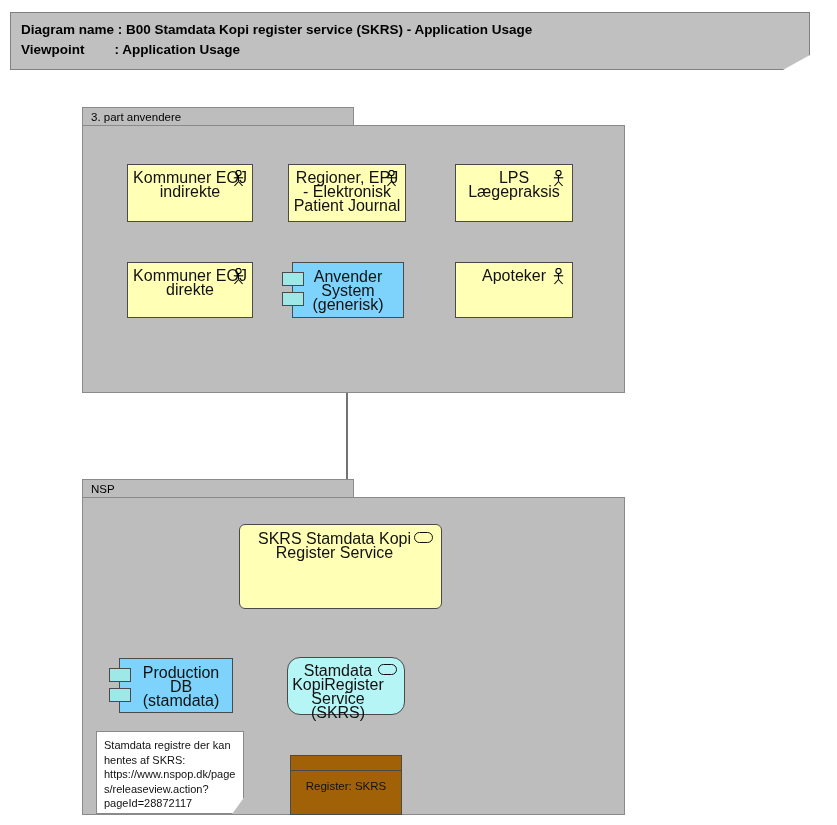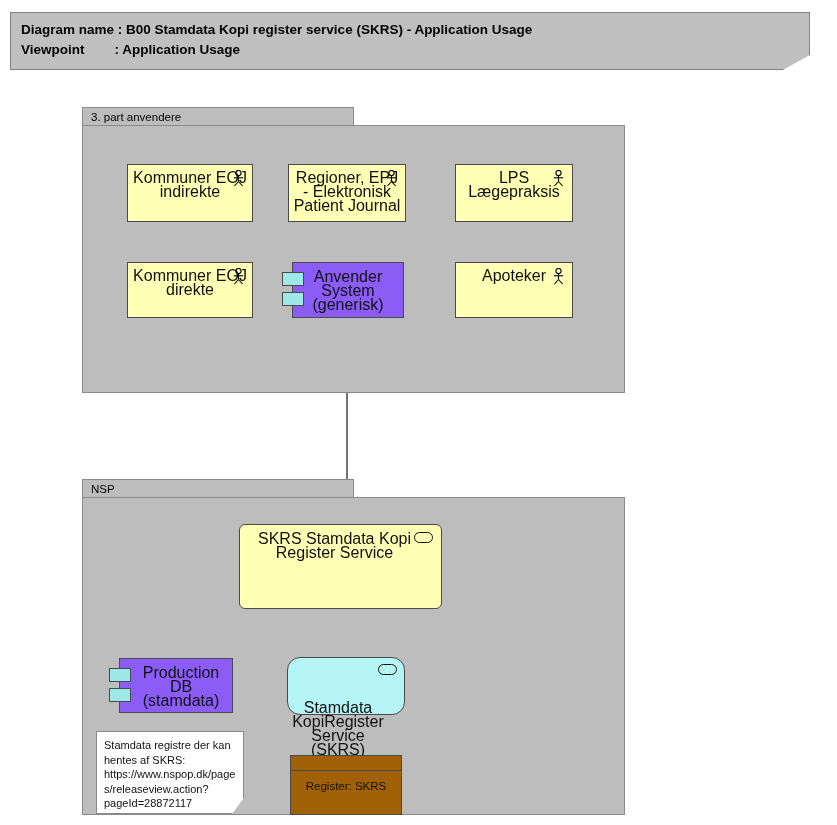--- a/index.html
+++ b/index.html
@@ -62,21 +62,21 @@
     color: #111;
     line-height: 14px;
     text-align: center;
     display: flex;
     align-items: flex-start;
     justify-content: flex-end;
   }
   .node .label { padding-top: 6px; padding-left: 4px; padding-right: 4px; width: 100%; }
 
   .actor-box { background: #ffffb5; }
-  .comp-box  { background: #8b5cf6; }
+  .comp-box  { background: #7dd3fc; }
   .svc-box   { background: #ffffb5; border-radius: 6px; }
   .comp-round{ background: #b5f5f5; border-radius: 13px; }
 
   
   .actor-icon { position: absolute; right: 7px; top: 5px; width: 13px; height: 17px; }
   
   .comp-tab {
     position: absolute;
     left: -11px;
     width: 22px; height: 14px;
@@ -233,21 +233,21 @@
   <span class="svc-icon"></span>
 </div>
 
 <div class="abs node comp-box" style="left:119px; top:658px; width:114px; height:55px;">
   <span class="label" style="padding-top:7px; padding-left:14px;">Production DB (stamdata)</span>
   <span class="comp-tab" style="top:9px;"></span>
   <span class="comp-tab" style="top:29px;"></span>
 </div>
 
 <div class="abs node comp-round" style="left:287px; top:657px; width:118px; height:58px;">
-  <span class="label" style="padding-top:6px; padding-right:20px; margin-top:37px;">Stamdata KopiRegister Service (SKRS)</span>
+  <span class="label" style="padding-top:6px; padding-right:20px; ">Stamdata KopiRegister Service (SKRS)</span>
   <span class="svc-icon" style="right:7px; top:6px;"></span>
 </div>
 
 <div class="abs data-obj" style="left:290px; top:755px; width:112px; height:60px;">
   <div class="hdr"></div>
   <div class="body">Register: SKRS</div>
 </div>
 
 <div class="abs note" style="left:96px; top:731px; width:148px; height:83px;">
   <span>Stamdata registre der kan hentes af SKRS: https://www.nspop.dk/pages/releaseview.action?pageId=28872117</span>

